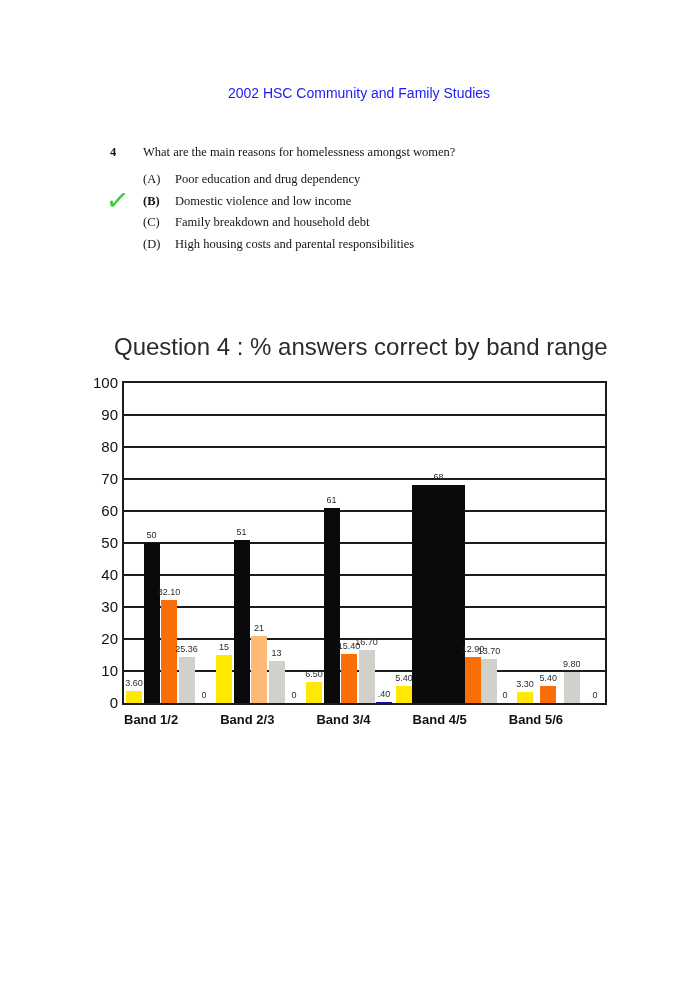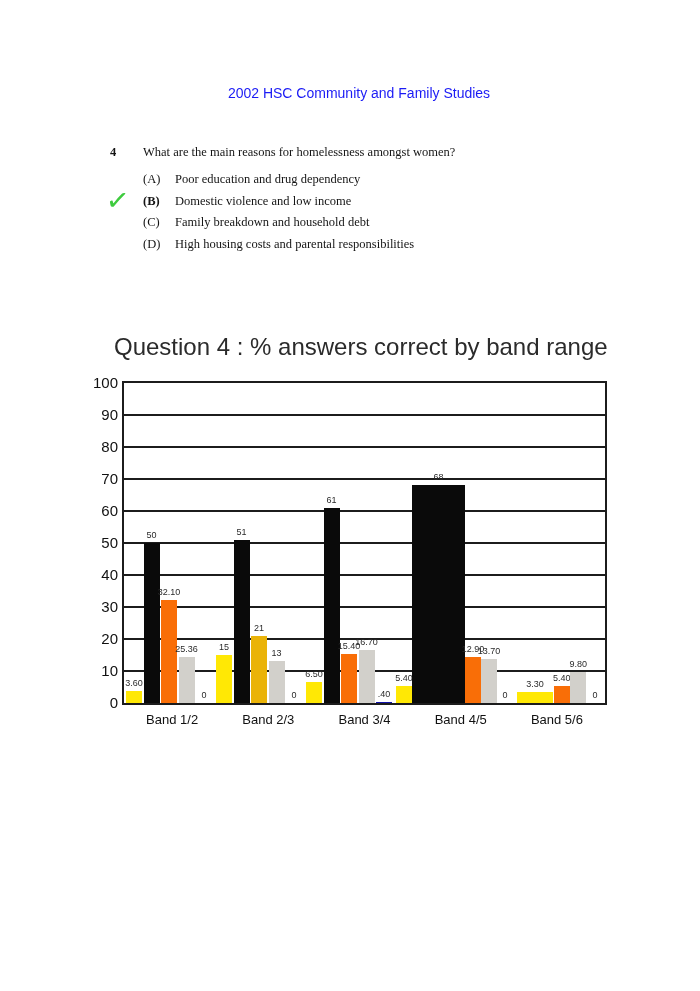--- a/index.html
+++ b/index.html
@@ -113,24 +113,24 @@
     line-height: 18px;
   }
   .x-labels {
     position: absolute;
     left: 124px; top: 712px;
     width: 481px;
     display: flex;
   }
   .x-label {
     flex: 1;
-    text-align: center;
+    text-align: left;
     font-family: "Liberation Sans", sans-serif;
     font-size: 13px;
-    font-weight: normal;
+    font-weight: bold;
     color: #111111;
   }
 </style>
 </head>
 <body>
 
 <div class="page">
 
   <div class="doc-title">2002 HSC Community and Family Studies</div>
 
@@ -205,21 +205,21 @@
               <div class="bar-label">0</div>
             </div>
           </div>
           <div class="cluster">
             <div class="bar-slot" style="height: 48px; background: rgb(255, 232, 5);">
               <div class="bar-label">15</div>
             </div>
             <div class="bar-slot" style="height: 163.2px; background: rgb(10, 10, 10);">
               <div class="bar-label">51</div>
             </div>
-            <div class="bar-slot" style="height: 67.2px; background: #eab308;">
+            <div class="bar-slot" style="height: 67.2px; background: #fdba74;">
               <div class="bar-label">21</div>
             </div>
             <div class="bar-slot" style="height: 41.6px; background: rgb(210, 208, 203);">
               <div class="bar-label">13</div>
             </div>
             <div class="bar-slot" style="height: 0px; background: rgb(18, 18, 170);">
               <div class="bar-label">0</div>
             </div>
           </div>
           <div class="cluster">
@@ -250,21 +250,21 @@
               <div class="bar-label">12.90</div>
             </div>
             <div class="bar-slot" style="height: 43.84px; background: rgb(210, 208, 203);">
               <div class="bar-label">13.70</div>
             </div>
             <div class="bar-slot" style="height: 0px; background: rgb(18, 18, 170);">
               <div class="bar-label">0</div>
             </div>
           </div>
           <div class="cluster">
-            <div class="bar-slot" style="height: 10.56px; background: rgb(255, 232, 5); padding-left: 20px;">
+            <div class="bar-slot" style="height: 10.56px; background: rgb(255, 232, 5);">
               <div class="bar-label">3.30</div>
             </div>
             <div class="bar-slot" style="height: 17.28px; background: rgb(249, 110, 7);">
               <div class="bar-label">5.40</div>
             </div>
             <div class="bar-slot" style="height: 31.36px; background: rgb(210, 208, 203);">
               <div class="bar-label">9.80</div>
             </div>
             <div class="bar-slot" style="height: 0px; background: rgb(18, 18, 170);">
               <div class="bar-label">0</div>

